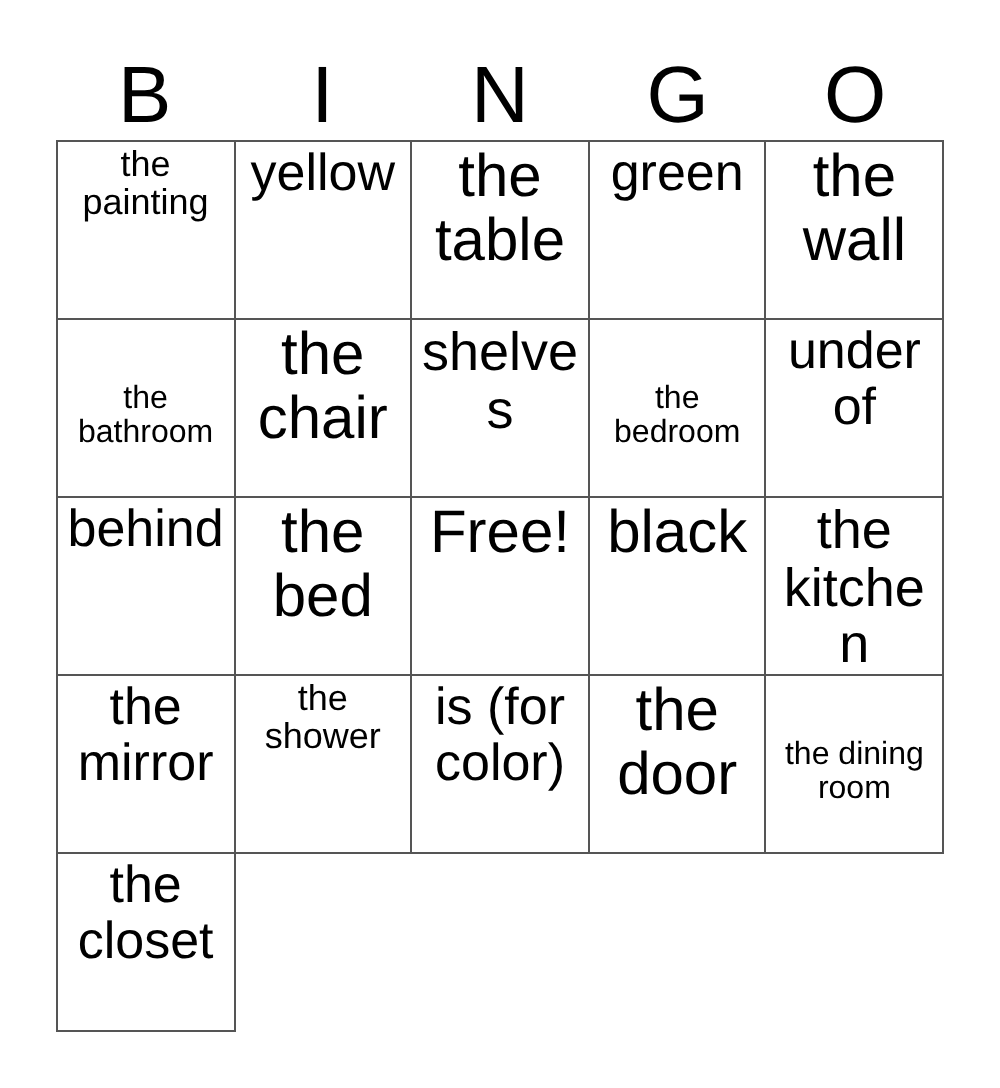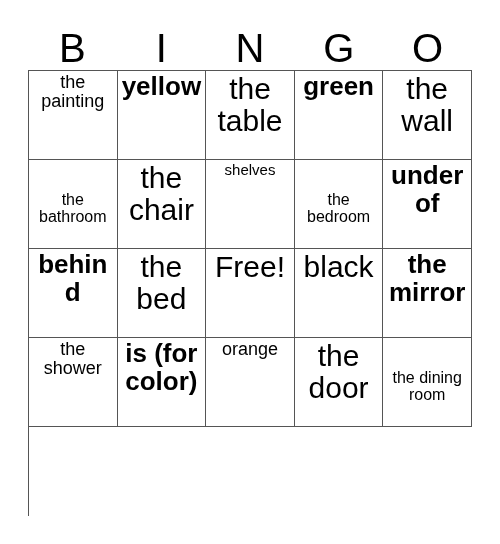--- a/index.html
+++ b/index.html
@@ -76,22 +76,22 @@
   .cell-text {
     display: block;
     width: 100%;
     line-height: 1.06;
     color: #000000;
     word-wrap: break-word;
   }
 
   
   .fs-xl .cell-text { font-size: 30px; }
-  .fs-lg .cell-text { font-size: 26px; font-weight: bold; }
-  .fs-md .cell-text { font-size: 15px; }
+  .fs-lg .cell-text { font-size: 26px; }
+  .fs-md .cell-text { font-size: 27px; }
   .fs-sm .cell-text { font-size: 18px; }
   .fs-xs .cell-text { font-size: 16px; margin-top: 30px; }
 </style>
 </head>
 <body>
 
 <div id="bingo-card">
 
   <div id="header-row">
     <div class="header-letter">B</div>
@@ -137,33 +137,36 @@
       </div>
       <div class="cell fs-xl">
         <span class="cell-text">the bed</span>
       </div>
       <div class="cell fs-xl">
         <span class="cell-text">Free!</span>
       </div>
       <div class="cell fs-xl">
         <span class="cell-text">black</span>
       </div>
+      <div class="cell fs-md">
+        <span class="cell-text">the kitchen</span>
+      </div>
       <div class="cell fs-lg">
         <span class="cell-text">the mirror</span>
       </div>
       <div class="cell fs-sm">
         <span class="cell-text">the shower</span>
       </div>
       <div class="cell fs-lg">
         <span class="cell-text">is (for color)</span>
       </div>
-      <div class="cell fs-sm">
-        <span class="cell-text">orange</span>
-      </div>
       <div class="cell fs-xl">
         <span class="cell-text">the door</span>
       </div>
       <div class="cell fs-xs">
         <span class="cell-text">the dining room</span>
       </div>
+      <div class="cell fs-lg">
+        <span class="cell-text">the closet</span>
+      </div>
     </div>
 
 </div>
 
 </body></html>

